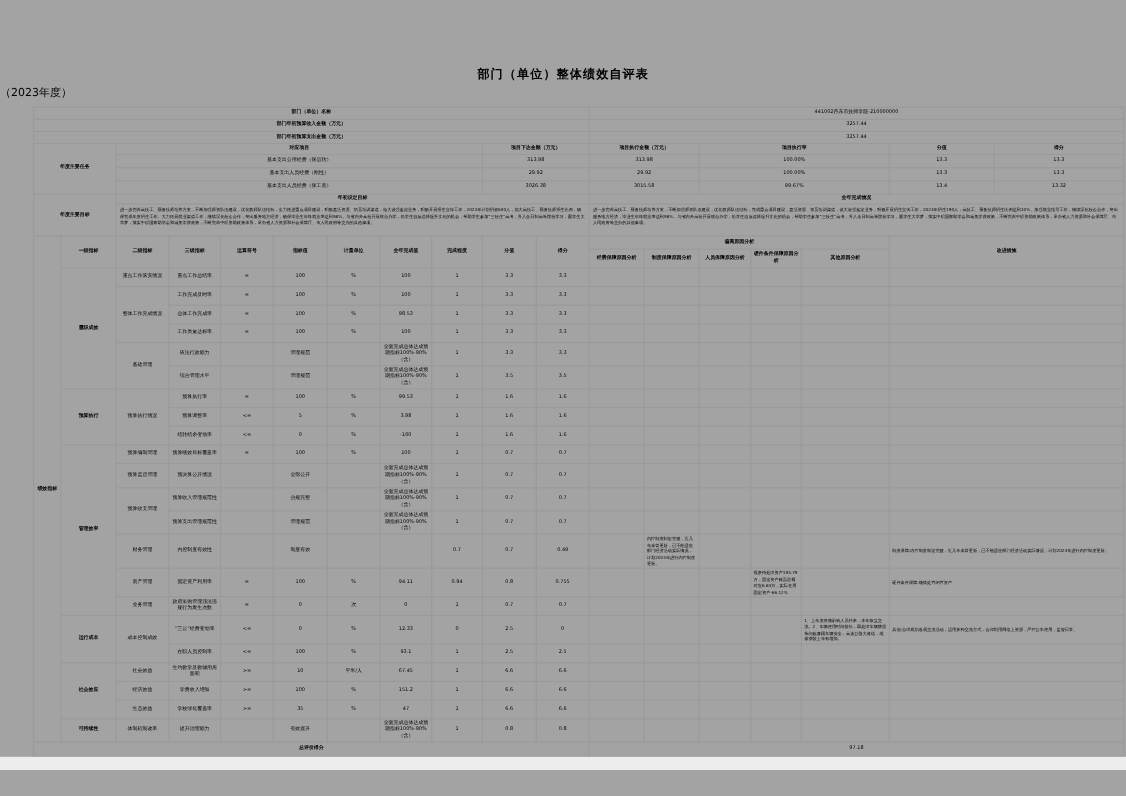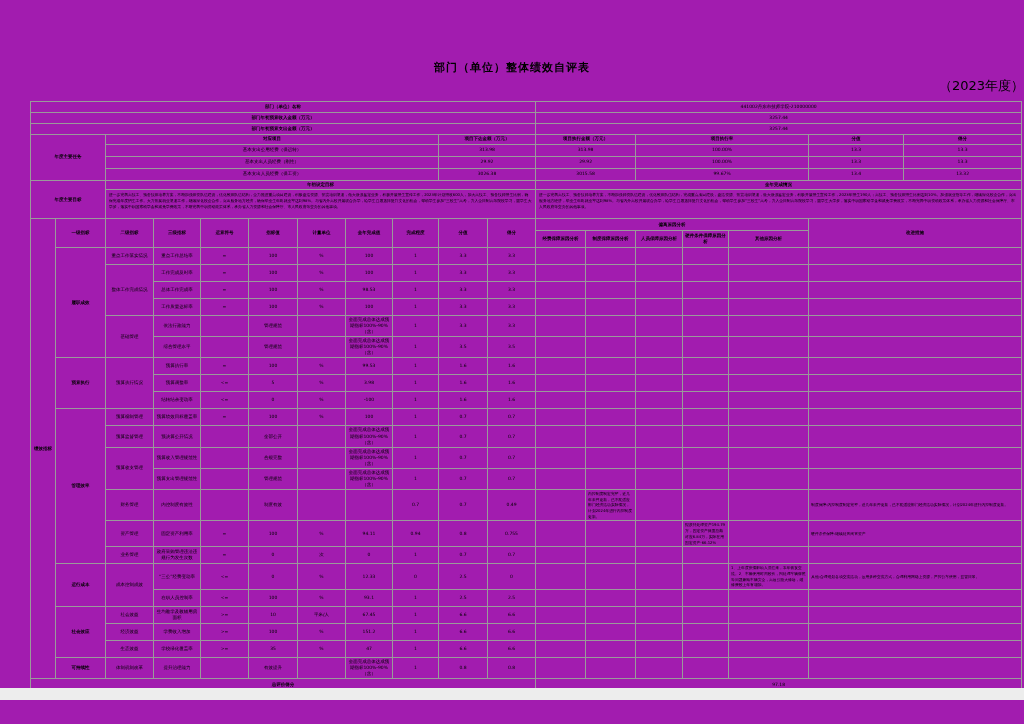--- a/index.html
+++ b/index.html
@@ -1,19 +1,19 @@
 <!DOCTYPE html>
 <html><head>
 <meta charset="utf-8">
 <style>
   html,body{margin:0;padding:0;}
   body{width:1024px;height:724px;background:#ffffff;font-family:"DejaVu Sans",sans-serif;color:#000;}
-  .sheet{position:relative;width:1024px;height:724px;overflow:hidden;background:#a21caf;}
+  .sheet{position:relative;width:1024px;height:724px;overflow:hidden;background:#a3a3a3;}
   .title{text-align:center;padding-top:60px;font-size:11px;font-weight:bold;letter-spacing:1px;}
-  .subtitle{text-align:right;font-size:13px;margin-top:2px;}
+  .subtitle{text-align:left;font-size:10px;margin-top:2px;}
   table.main{border-collapse:collapse;table-layout:fixed;width:991px;margin:6px 0 0 30px;border:1px solid #555;}
   td{border:1px solid #9a9a9a;font-size:4.5px;line-height:1.35;text-align:center;vertical-align:middle;padding:1px 2px;overflow:hidden;word-break:break-all;}
   td.hd{font-weight:bold;}
   tr.r-info td{height:8px;}
   tr.r-taskhead td{height:7px;}
   tr.r-task td{height:9px;}
   tr.r-goalhead td{height:6px;}
   td.goal-text{font-size:3.8px;text-align:left;vertical-align:top;line-height:1.55;height:24px;padding:2px 3px;}
   tr.r-indA td{height:9px;}
   tr.r-indB td{height:14px;}

